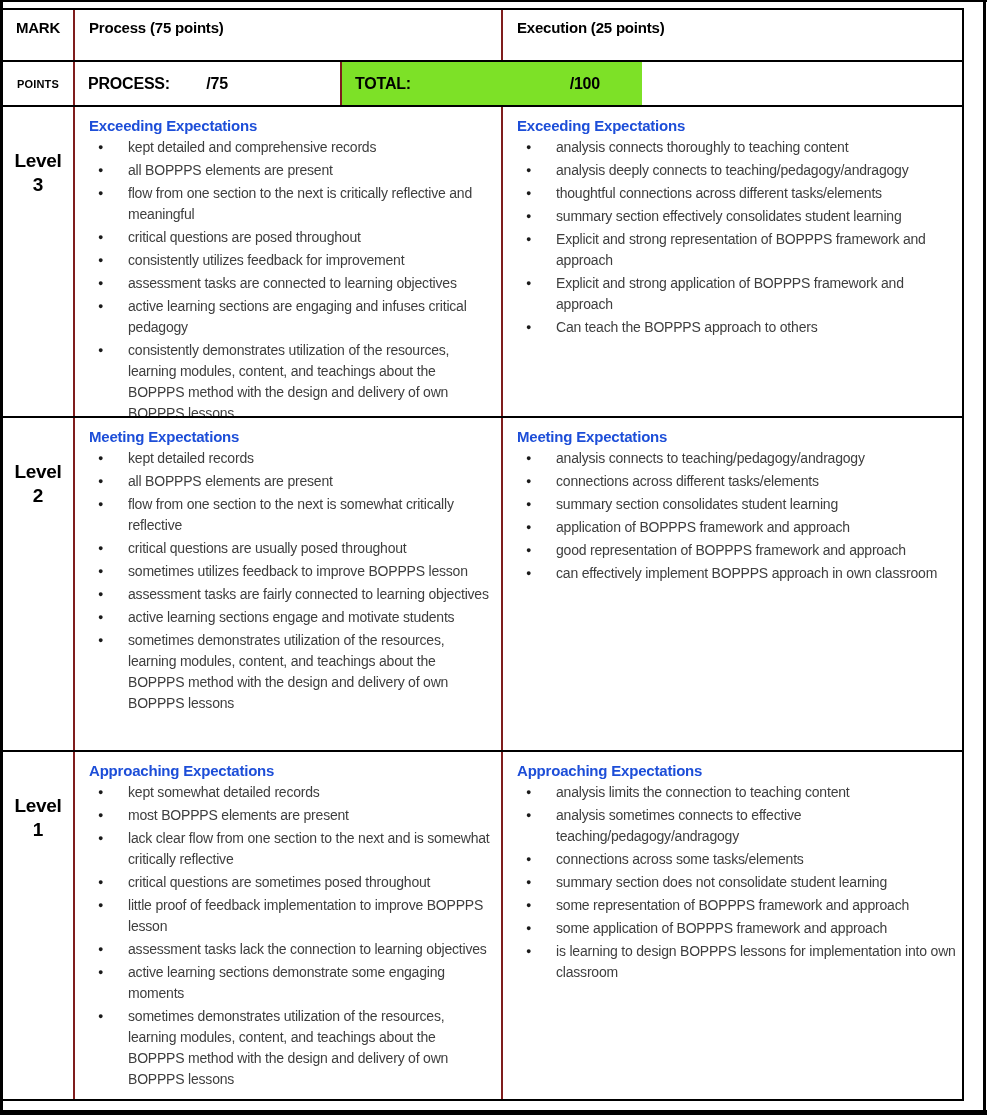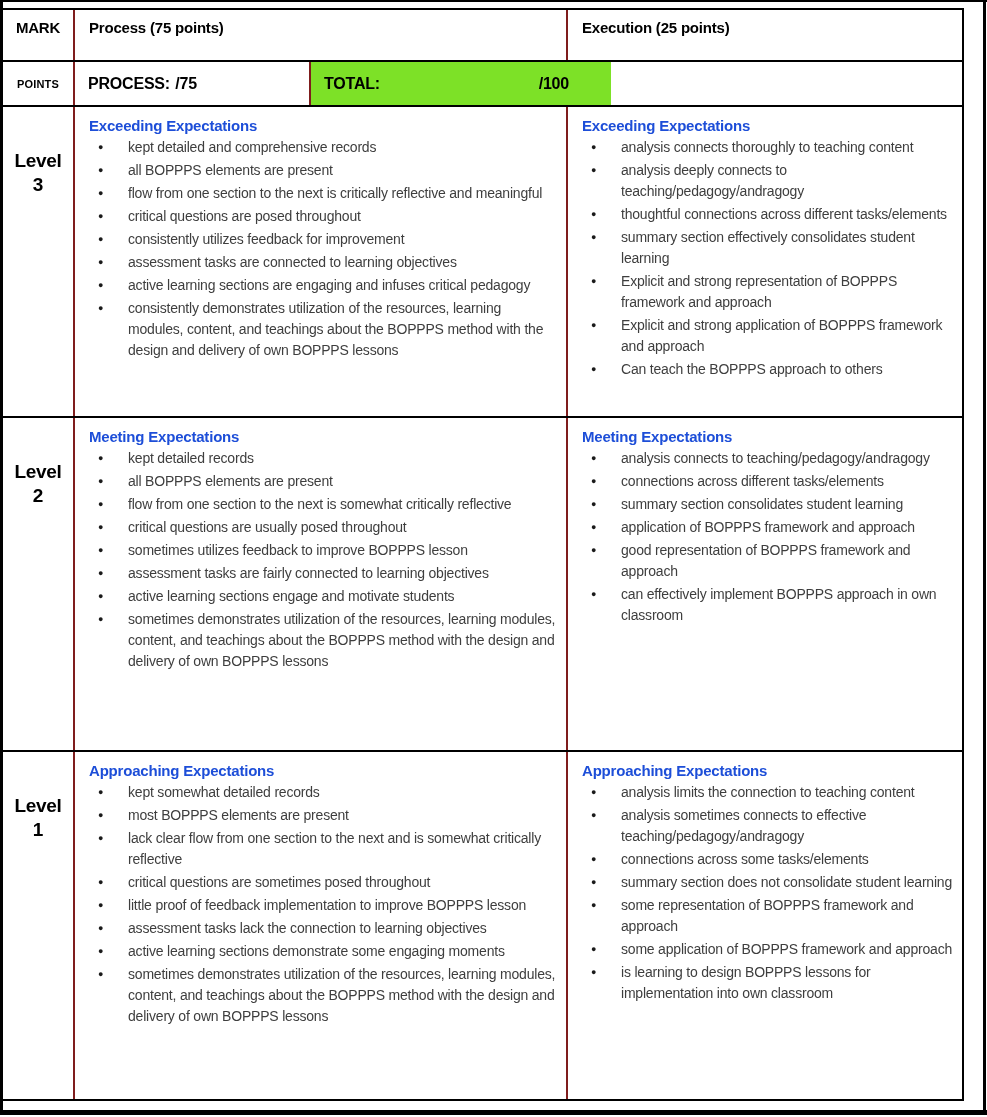--- a/index.html
+++ b/index.html
@@ -22,32 +22,32 @@
     border:2px solid #000; background:#fff;
   }
   .row { display:flex; border-bottom:2px solid #000; }
   .row:last-child { border-bottom:none; }
   .cell { border-right:2px solid #7f1d1d; overflow:hidden; }
   .cell:last-child { border-right:none; }
 
   
   .row-header { height:52px; }
   .col-a { width:72px; flex:none; }
-  .col-b { width:493px; flex:none; }
+  .col-b { width:428px; flex:none; }
   .col-c { flex:1; }
   .hdr-label {
     font-weight:700; font-size:15px; color:#000; padding:9px 0 0 14px;
     letter-spacing:-0.2px;
   }
   .hdr-mark { text-align:center; padding:9px 0 0 0; }
 
   
   .row-points { height:45px; }
   .pts-a { width:72px; flex:none; display:flex; align-items:center; justify-content:center; }
-  .pts-b { width:236px; flex:none; }
+  .pts-b { width:267px; flex:none; }
   .pts-c { width:300px; flex:none; background:#7de127; }
   .pts-d { flex:1; }
   .points-label { font-weight:700; font-size:11px; letter-spacing:0.2px; }
   .score-cell {
     display:flex; align-items:center; padding-left:13px;
     font-weight:700; font-size:16px; letter-spacing:-0.2px;
   }
   .score-value { margin-left:auto; }
   .pts-b .score-value { margin-right:112px; }
   .pts-c .score-value { margin-right:42px; }

